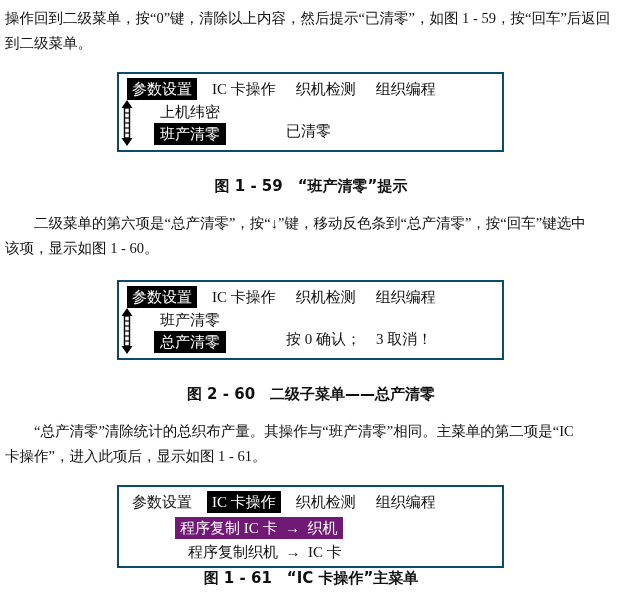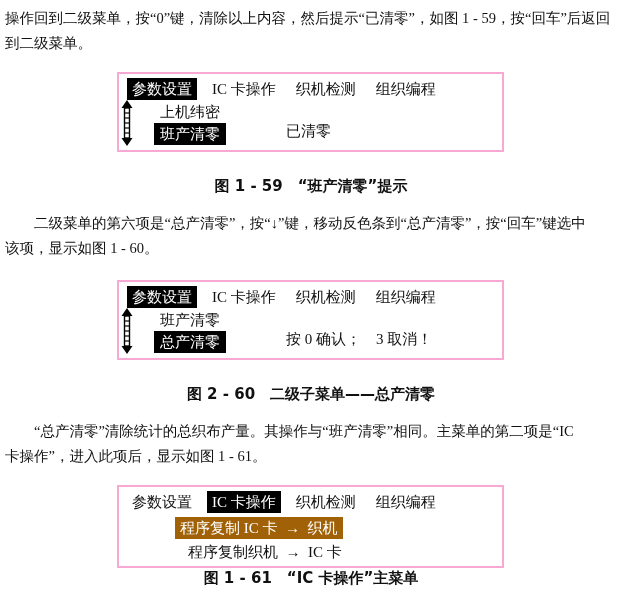--- a/index.html
+++ b/index.html
@@ -22,21 +22,21 @@
   }
   .para .line { display: block; white-space: pre; }
   .para.indent .line:first-child { text-indent: 2em; }
   .p-first { margin-top: 2px; }
   .p-after-caption { margin-top: 17px; }
 
   
   .figure {
     width: 387px;
     margin-left: 112px;
-    border: 2px solid #f9a8d4;
+    border: 2px solid #0c4a6e;
     background: #ffffff;
     font-size: 15px;
   }
   .fig-1 { margin-top: 16px; }
   .fig-2 { margin-top: 19px; }
   .fig-3 { margin-top: 16px; }
 
   .fig-menu {
     display: flex;
     gap: 10px;
@@ -73,21 +73,21 @@
     display: flex;
     flex-direction: column;
     align-items: flex-start;
     padding: 4px 0 3px 56px;
   }
   .fig3-row {
     line-height: 20px;
     padding: 1px 5px;
     white-space: pre;
   }
-  .fig3-row.active { background: #a16207; color: #ffffff; }
+  .fig3-row.active { background: #701a75; color: #ffffff; }
   .fig3-row.plain { padding-left: 13px; margin-top: 2px; }
 
   
   .caption {
     margin-top: 26px;
     text-align: center;
     font-family: "DejaVu Sans", "Liberation Sans", sans-serif;
     font-weight: bold;
     font-size: 15px;
     line-height: 16px;

